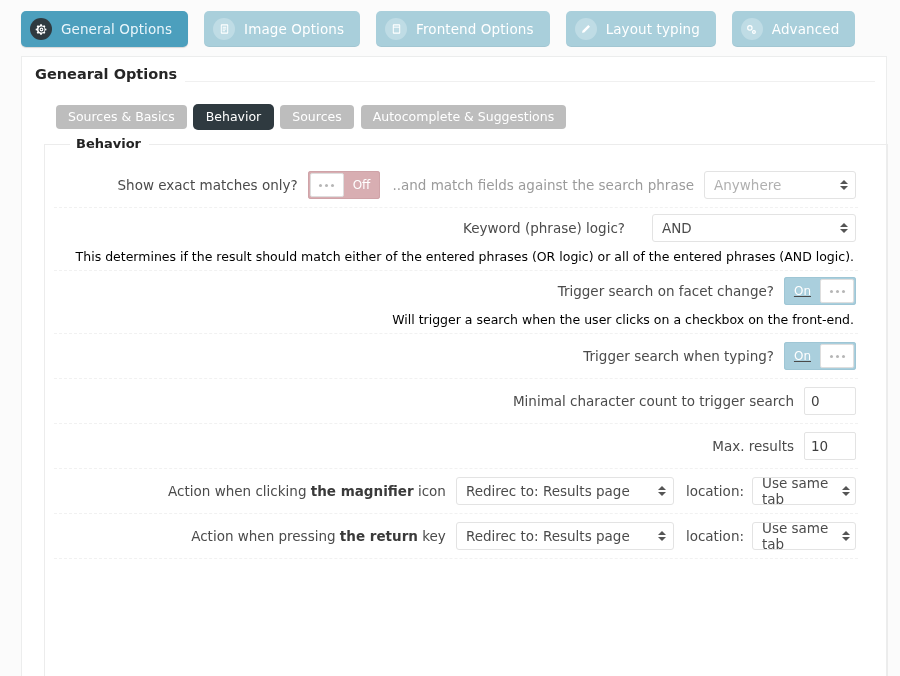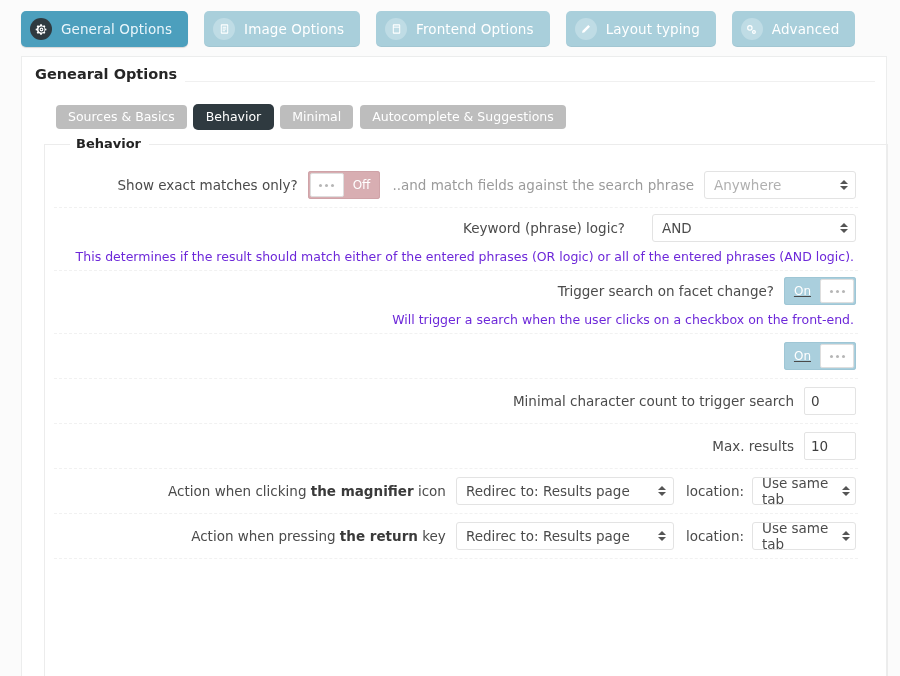--- a/index.html
+++ b/index.html
@@ -133,21 +133,21 @@
 
   .label {
     font-size: 13.5px;
     color: #4b4b4b;
     white-space: nowrap;
   }
   .label b { font-weight: bold; color: #3a3a3a; }
   .label.dim { color: #9b9b9b; }
   .help {
     font-size: 12.5px;
-    color: #6d28d9;
+    color: #000000;
     text-align: right;
     padding-top: 7px;
     padding-right: 2px;
   }
 
   
   .toggle {
     height: 28px;
     border-radius: 3px;
     display: inline-flex; align-items: center;
@@ -300,21 +300,21 @@
   <div class="panel-title">Genearal Options</div>
 
   <div class="subtabs">
     <div class="subtab">
       <span>Sources &amp; Basics</span>
     </div>
     <div class="subtab active">
       <span>Behavior</span>
     </div>
     <div class="subtab">
-      <span>Minimal</span>
+      <span>Sources</span>
     </div>
     <div class="subtab">
       <span>Autocomplete &amp; Suggestions</span>
     </div>
   </div>
 
   <div class="fieldset">
     <div class="legend">Behavior</div>
 
     <div class="rows">
@@ -371,20 +371,21 @@
                 <i></i>
               </span>
             <span class="state">On</span>
           </div>
         </div>
         <div class="help">Will trigger a search when the user clicks on a checkbox on the front-end.</div>
       </div>
 
       <div class="row">
         <div class="spacer"></div>
+        <span class="label">Trigger search when typing?</span>
         <div class="gap10"></div>
         <div class="toggle on">
           <span class="knob">
               <i></i>
               <i></i>
               <i></i>
             </span>
           <span class="state">On</span>
         </div>
       </div>

